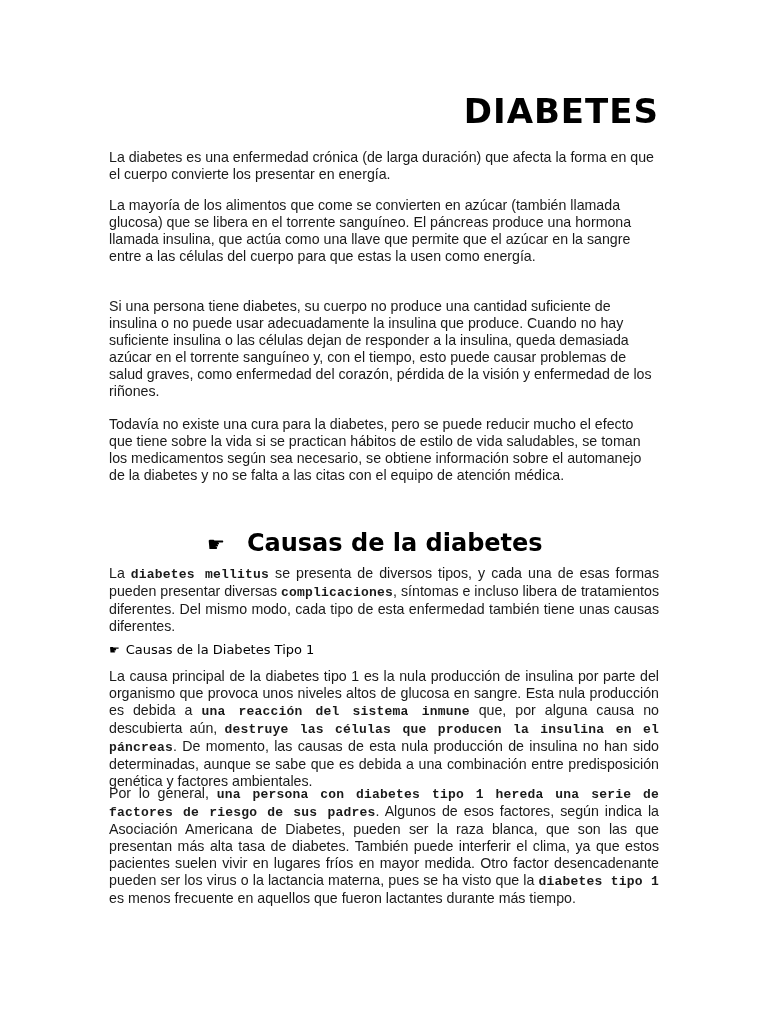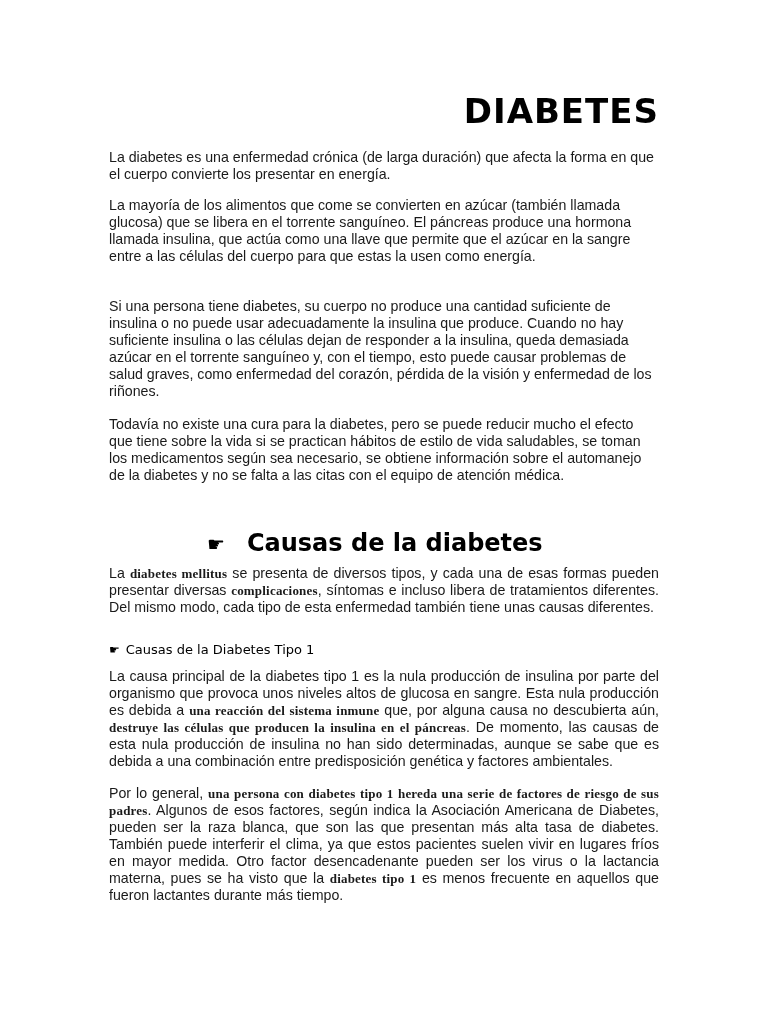--- a/index.html
+++ b/index.html
@@ -21,21 +21,21 @@
     font-family: "DejaVu Sans", sans-serif; font-weight: bold; font-size: 24px;
     color: #000; line-height: 30px; margin-top: 7px;
   }
   .h2 .hand { font-size: 20px; margin-right: 22px; }
   .h3 {
     position: absolute; left: 0; top: 641px; white-space: nowrap;
     font-family: "DejaVu Sans", sans-serif; font-weight: normal; font-size: 13px;
     color: #000; line-height: 17px;
   }
   .h3 .hand { font-size: 12px; margin-right: 6px; }
-  b { font-family: Liberation Serif, serif; font-weight: bold; font-size: 13px; letter-spacing: 0.2px; }
+  b { font-family: Liberation Mono, monospace; font-weight: bold; font-size: 13px; letter-spacing: 0.2px; }
 </style>
 </head>
 <body>
 
 <div class="page">
   <div class="title">DIABETES</div>
 
   <p class="para" style="top:149px">La diabetes es una enfermedad crónica (de larga duración) que afecta la forma en que el cuerpo convierte los presentar en energía.</p>
   <p class="para" style="top:197px">La mayoría de los alimentos que come se convierten en azúcar (también llamada glucosa) que se libera en el torrente sanguíneo. El páncreas produce una hormona llamada insulina, que actúa como una llave que permite que el azúcar en la sangre entre a las células del cuerpo para que estas la usen como energía.</p>
   <p class="para" style="top:298px">Si una persona tiene diabetes, su cuerpo no produce una cantidad suficiente de insulina o no puede usar adecuadamente la insulina que produce. Cuando no hay suficiente insulina o las células dejan de responder a la insulina, queda demasiada azúcar en el torrente sanguíneo y, con el tiempo, esto puede causar problemas de salud graves, como enfermedad del corazón, pérdida de la visión y enfermedad de los riñones.</p>

